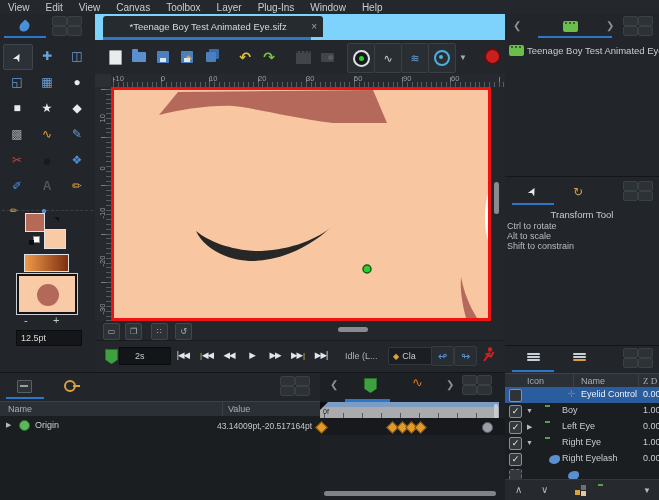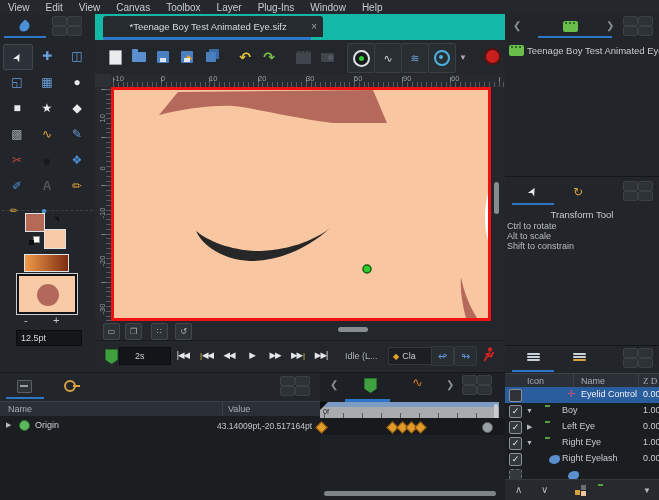--- a/index.html
+++ b/index.html
@@ -31,21 +31,21 @@
   .tool-cell{width:28px;height:24px;display:flex;align-items:center;justify-content:center;font-size:12px;}
   .tool-sel{background:#2b3137;border:1px solid #3f464d;border-radius:2px;}
   .c-white{color:#e8eaec;} .c-blue{color:#6a9fd8;} .c-gray{color:#9aa0a6;}
   .c-orange{color:#d9a13d;} .c-red{color:#c04545;} .c-dark{color:#17191c;}
   .c-dim{color:#50565c;} .c-sblue{color:#4a90d9;}
   .swatch{border:1px solid #dfe3e6;}
   .sizefield{background:#141619;border:1px solid #0b0d0f;color:#d8d8d8;font-size:9px;line-height:14px;padding-left:4px;}
 
   
   #mainwin{left:95px;top:14px;width:410px;height:358px;background:#23272b;}
-  #doc-tabbar{left:0;top:0;width:410px;height:26px;background:#14b8a6;}
+  #doc-tabbar{left:0;top:0;width:410px;height:26px;background:#7dd3fc;}
   #doc-tab{left:8px;top:2px;width:208px;height:21px;background:#262b30;border-radius:3px 3px 0 0;
            display:flex;align-items:center;font-size:9.5px;color:#d6dade;padding:0 6px;}
   #doc-tab .title{flex:1;text-align:center;white-space:nowrap;overflow:hidden;}
   .toolbar-btn{width:24px;height:24px;display:flex;align-items:center;justify-content:center;}
   .icon-page{width:11px;height:13px;background:#e9ebed;border:1px solid #9aa0a6;border-radius:1px;}
   .icon-folder{width:14px;height:10px;background:#5b8fd0;border-radius:1px;position:relative;}
   .icon-folder:before{content:"";position:absolute;left:0;top:-3px;width:6px;height:3px;background:#5b8fd0;border-radius:1px 1px 0 0;}
   .icon-disk{width:12px;height:12px;background:#4a7fc0;border-radius:1px;position:relative;}
   .icon-disk:after{content:"";position:absolute;left:3px;bottom:1px;width:6px;height:4px;background:#dfe6ee;}
   .pencil-corner{position:absolute;right:2px;bottom:2px;width:5px;height:5px;background:#e0a030;transform:rotate(45deg);}

